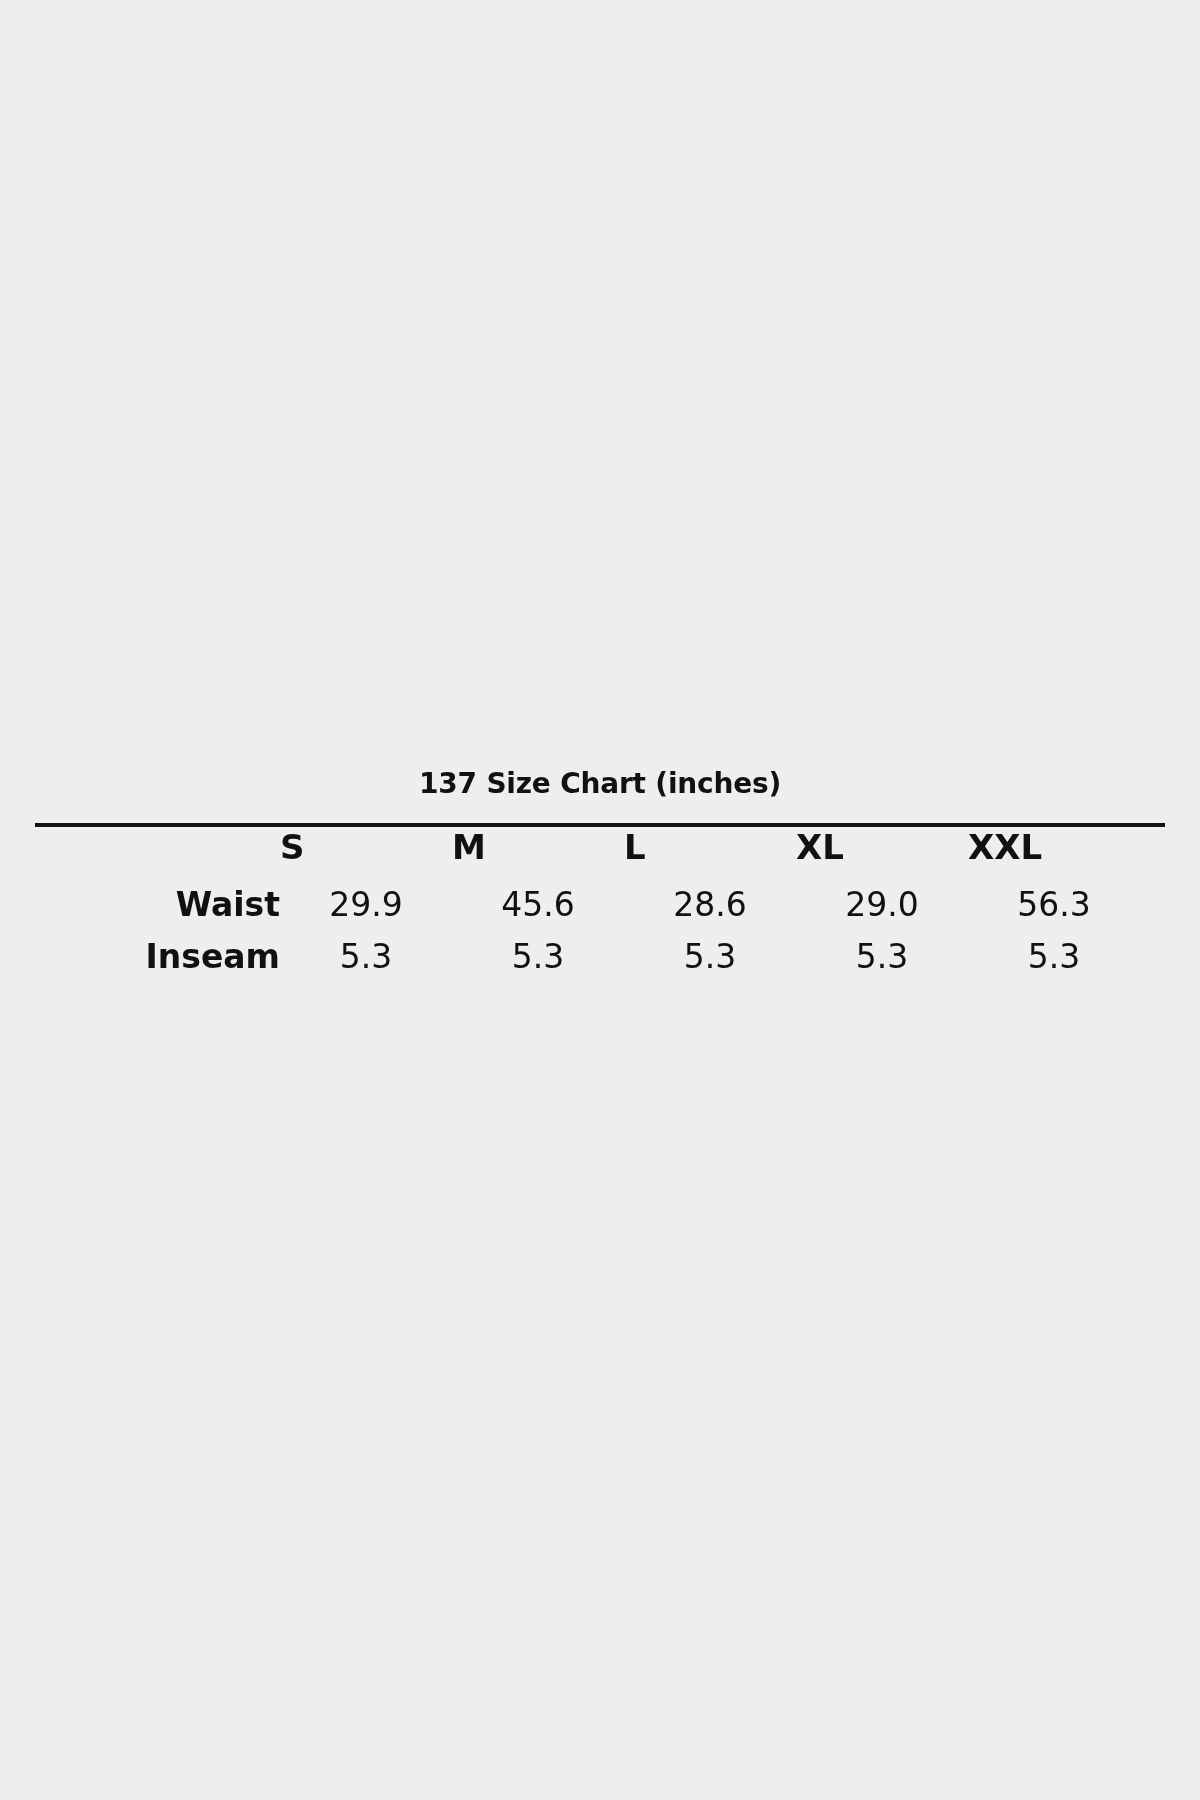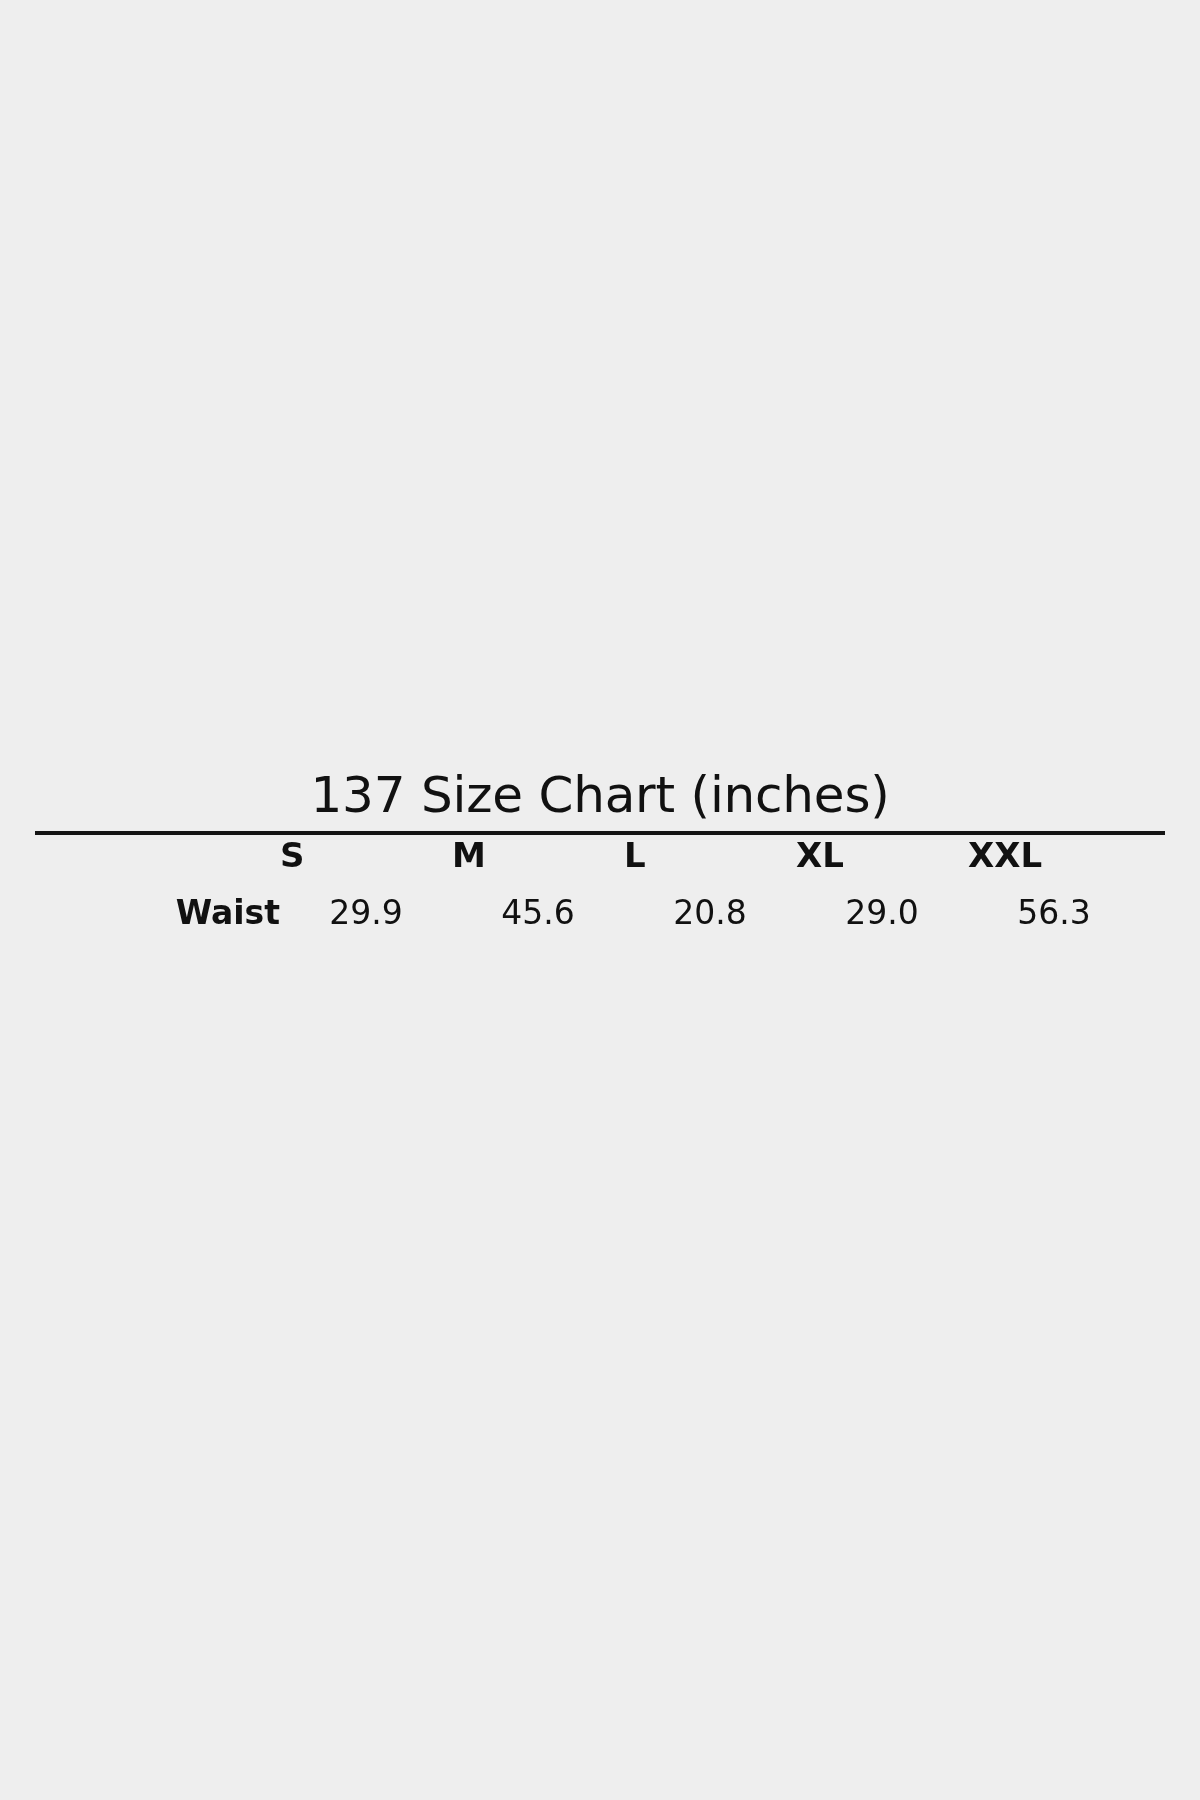--- a/index.html
+++ b/index.html
@@ -27,26 +27,26 @@
 
   .chart-block {
     position: absolute;
     left: 35px;
     top: 770px;
     width: 1130px;
   }
 
   .chart-title {
     text-align: center;
-    font-size: 50px;
-    font-weight: normal;
+    font-size: 28px;
+    font-weight: bold;
     color: #111111;
     letter-spacing: -0.2px;
     line-height: 1.0;
-    padding-bottom: 11px;
+    padding-bottom: 25px;
     white-space: nowrap;
   }
 
   .chart-rule {
     height: 4px;
     background: #141414;
     width: 100%;
   }
 
   table.size-table {
@@ -137,22 +137,31 @@
           <th class="col-head">XL</th>
           <th class="col-head">XXL</th>
           <th></th>
         </tr>
       </thead>
       <tbody>
         <tr class="data-row">
           <td class="row-label">Waist</td>
           <td class="data-cell">29.9</td>
           <td class="data-cell">45.6</td>
-          <td class="data-cell">20.8</td>
+          <td class="data-cell">28.6</td>
           <td class="data-cell">29.0</td>
           <td class="data-cell">56.3</td>
+          <td></td>
+        </tr>
+        <tr class="data-row">
+          <td class="row-label">Inseam</td>
+          <td class="data-cell">5.3</td>
+          <td class="data-cell">5.3</td>
+          <td class="data-cell">5.3</td>
+          <td class="data-cell">5.3</td>
+          <td class="data-cell">5.3</td>
           <td></td>
         </tr>
       </tbody>
     </table>
 
   </div>
 </div>
 
 </body></html>

